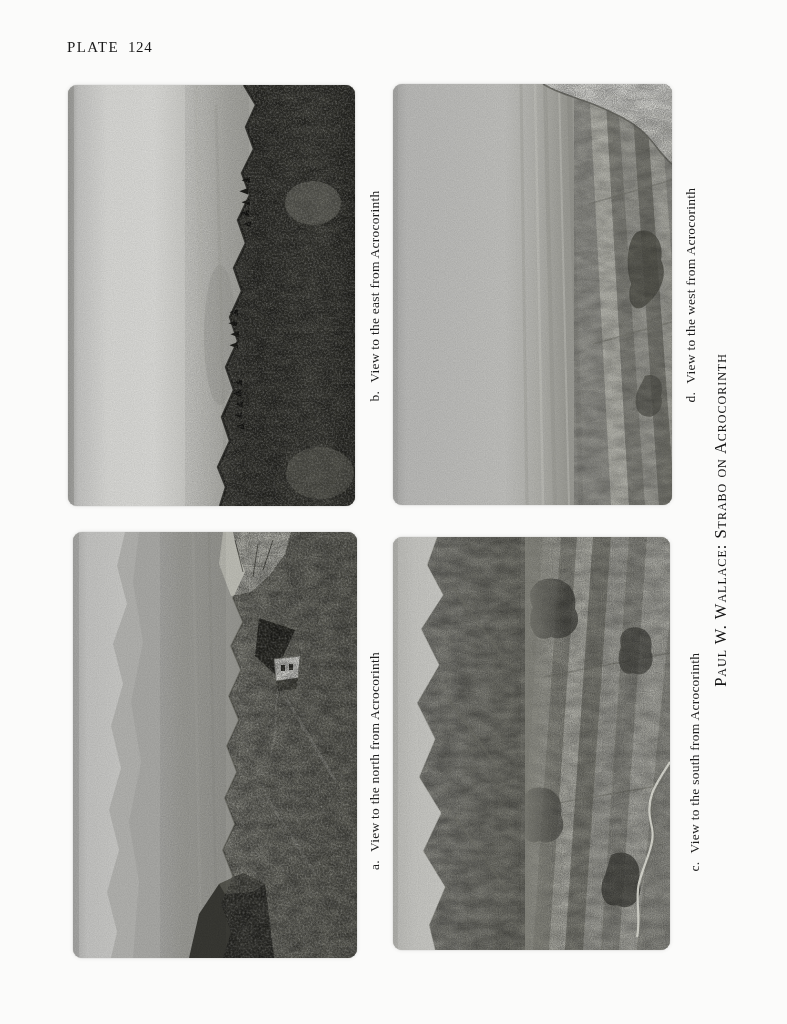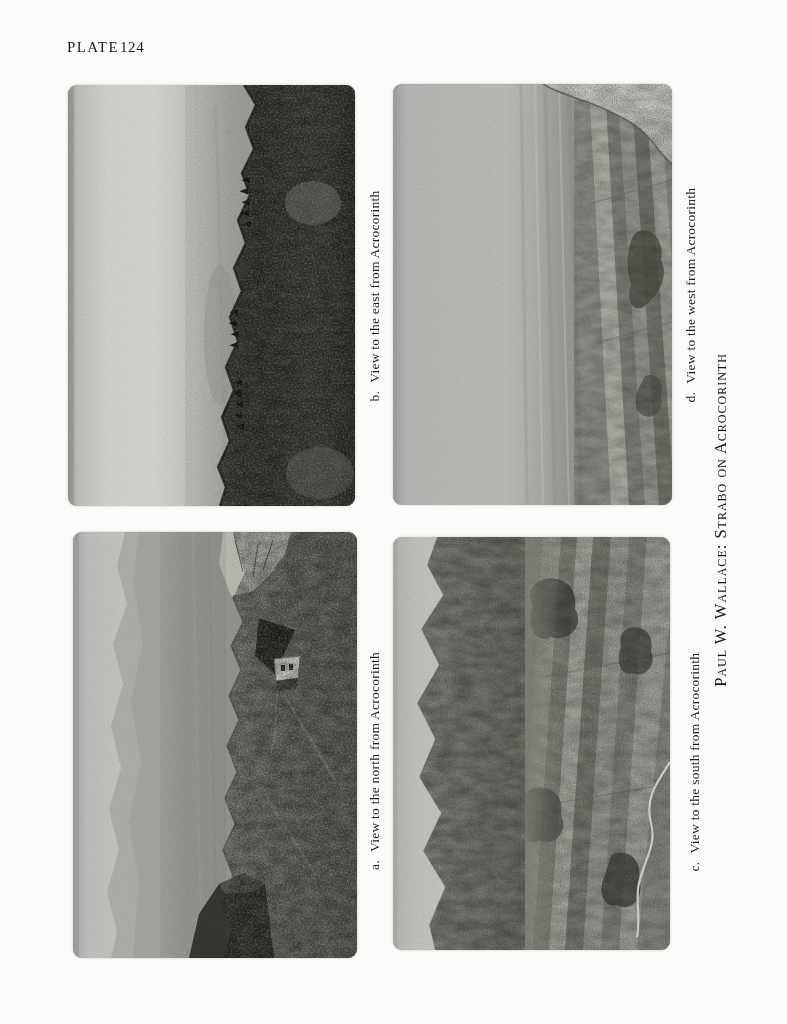--- a/index.html
+++ b/index.html
@@ -6,21 +6,21 @@
   body{
     width:787px;height:1024px;position:relative;overflow:hidden;
     background:#fbfbfa;
     font-family:"Liberation Serif","DejaVu Serif",serif;
   }
   .page{position:absolute;inset:0;}
   .plate-header{
     position:absolute;left:67px;top:39px;
     font-size:15px;color:#1a1a1a;letter-spacing:1.4px;
   }
-  .plate-number{margin-left:1px;letter-spacing:0.6px;}
+  .plate-number{margin-left:9px;letter-spacing:0.6px;}
   .photo{
     position:absolute;margin:0;border-radius:9px;overflow:hidden;
     background:#c9c9c6;box-shadow:0 0 1px rgba(60,60,55,0.45), 0 0 4px rgba(60,60,55,0.12);
   }
   .photo svg{display:block;width:100%;height:100%;}
   .vcap{
     position:absolute;width:26px;
     display:flex;align-items:center;justify-content:center;
   }
   .vcap-inner{

